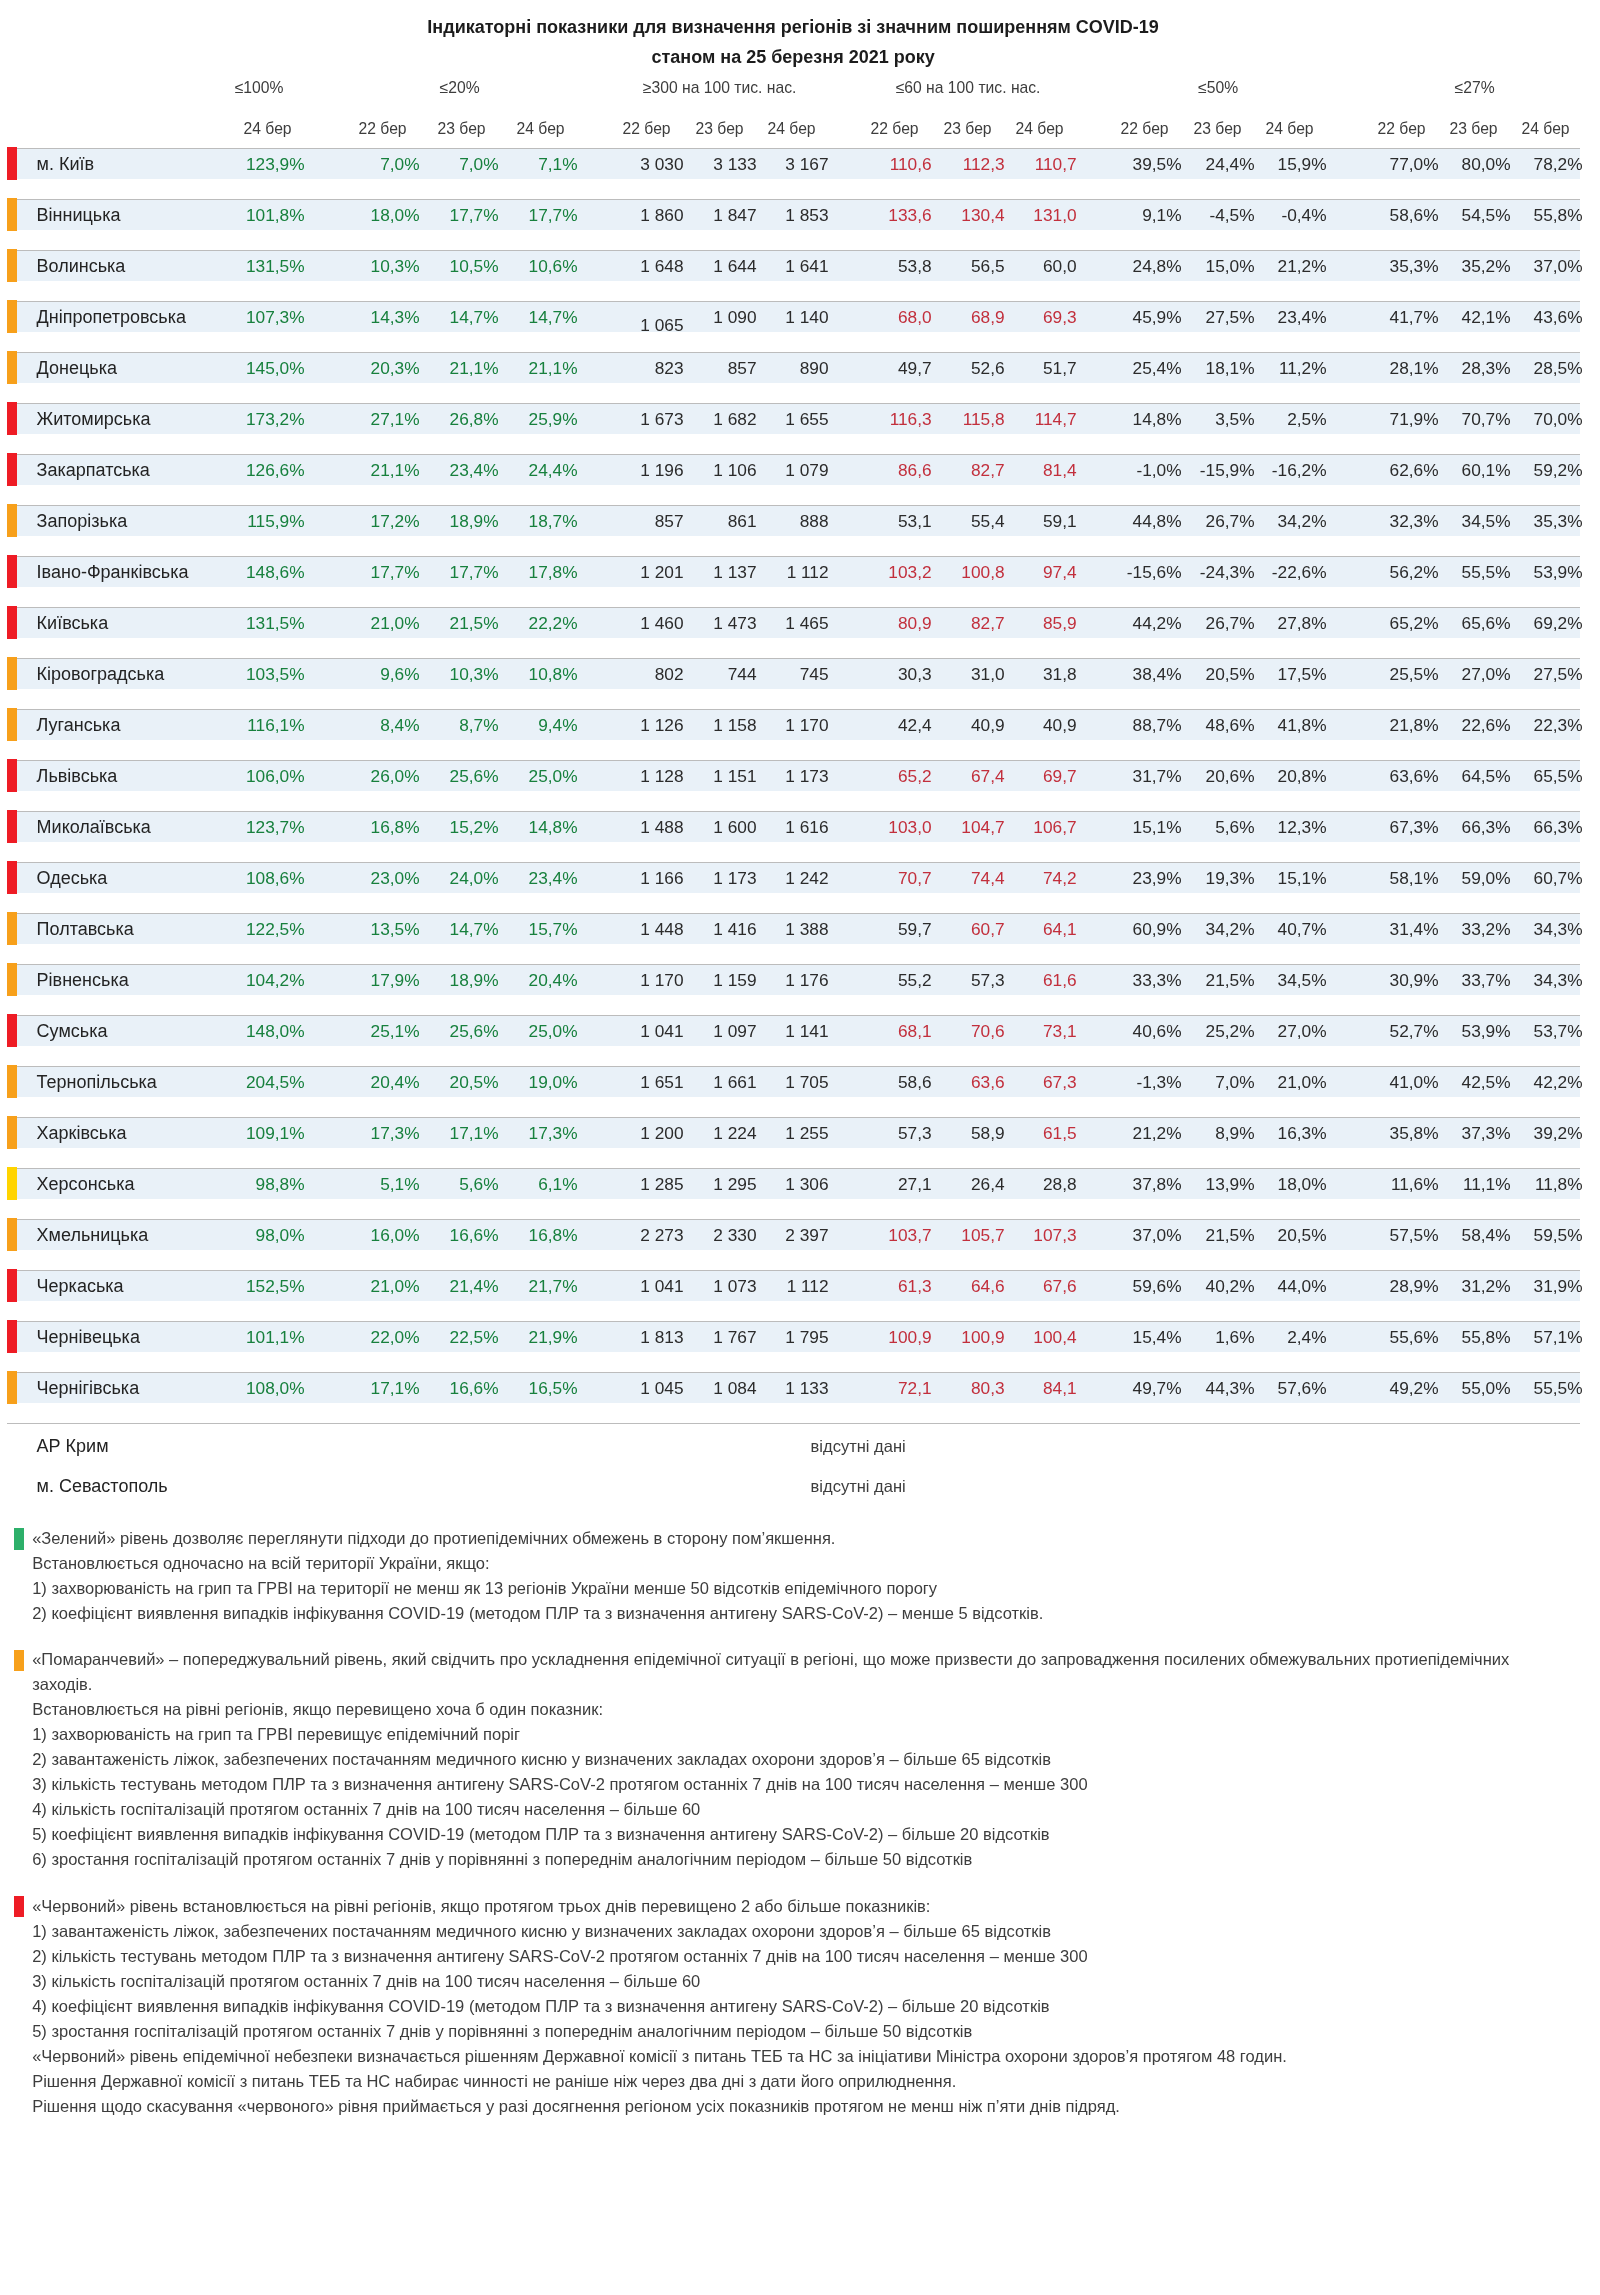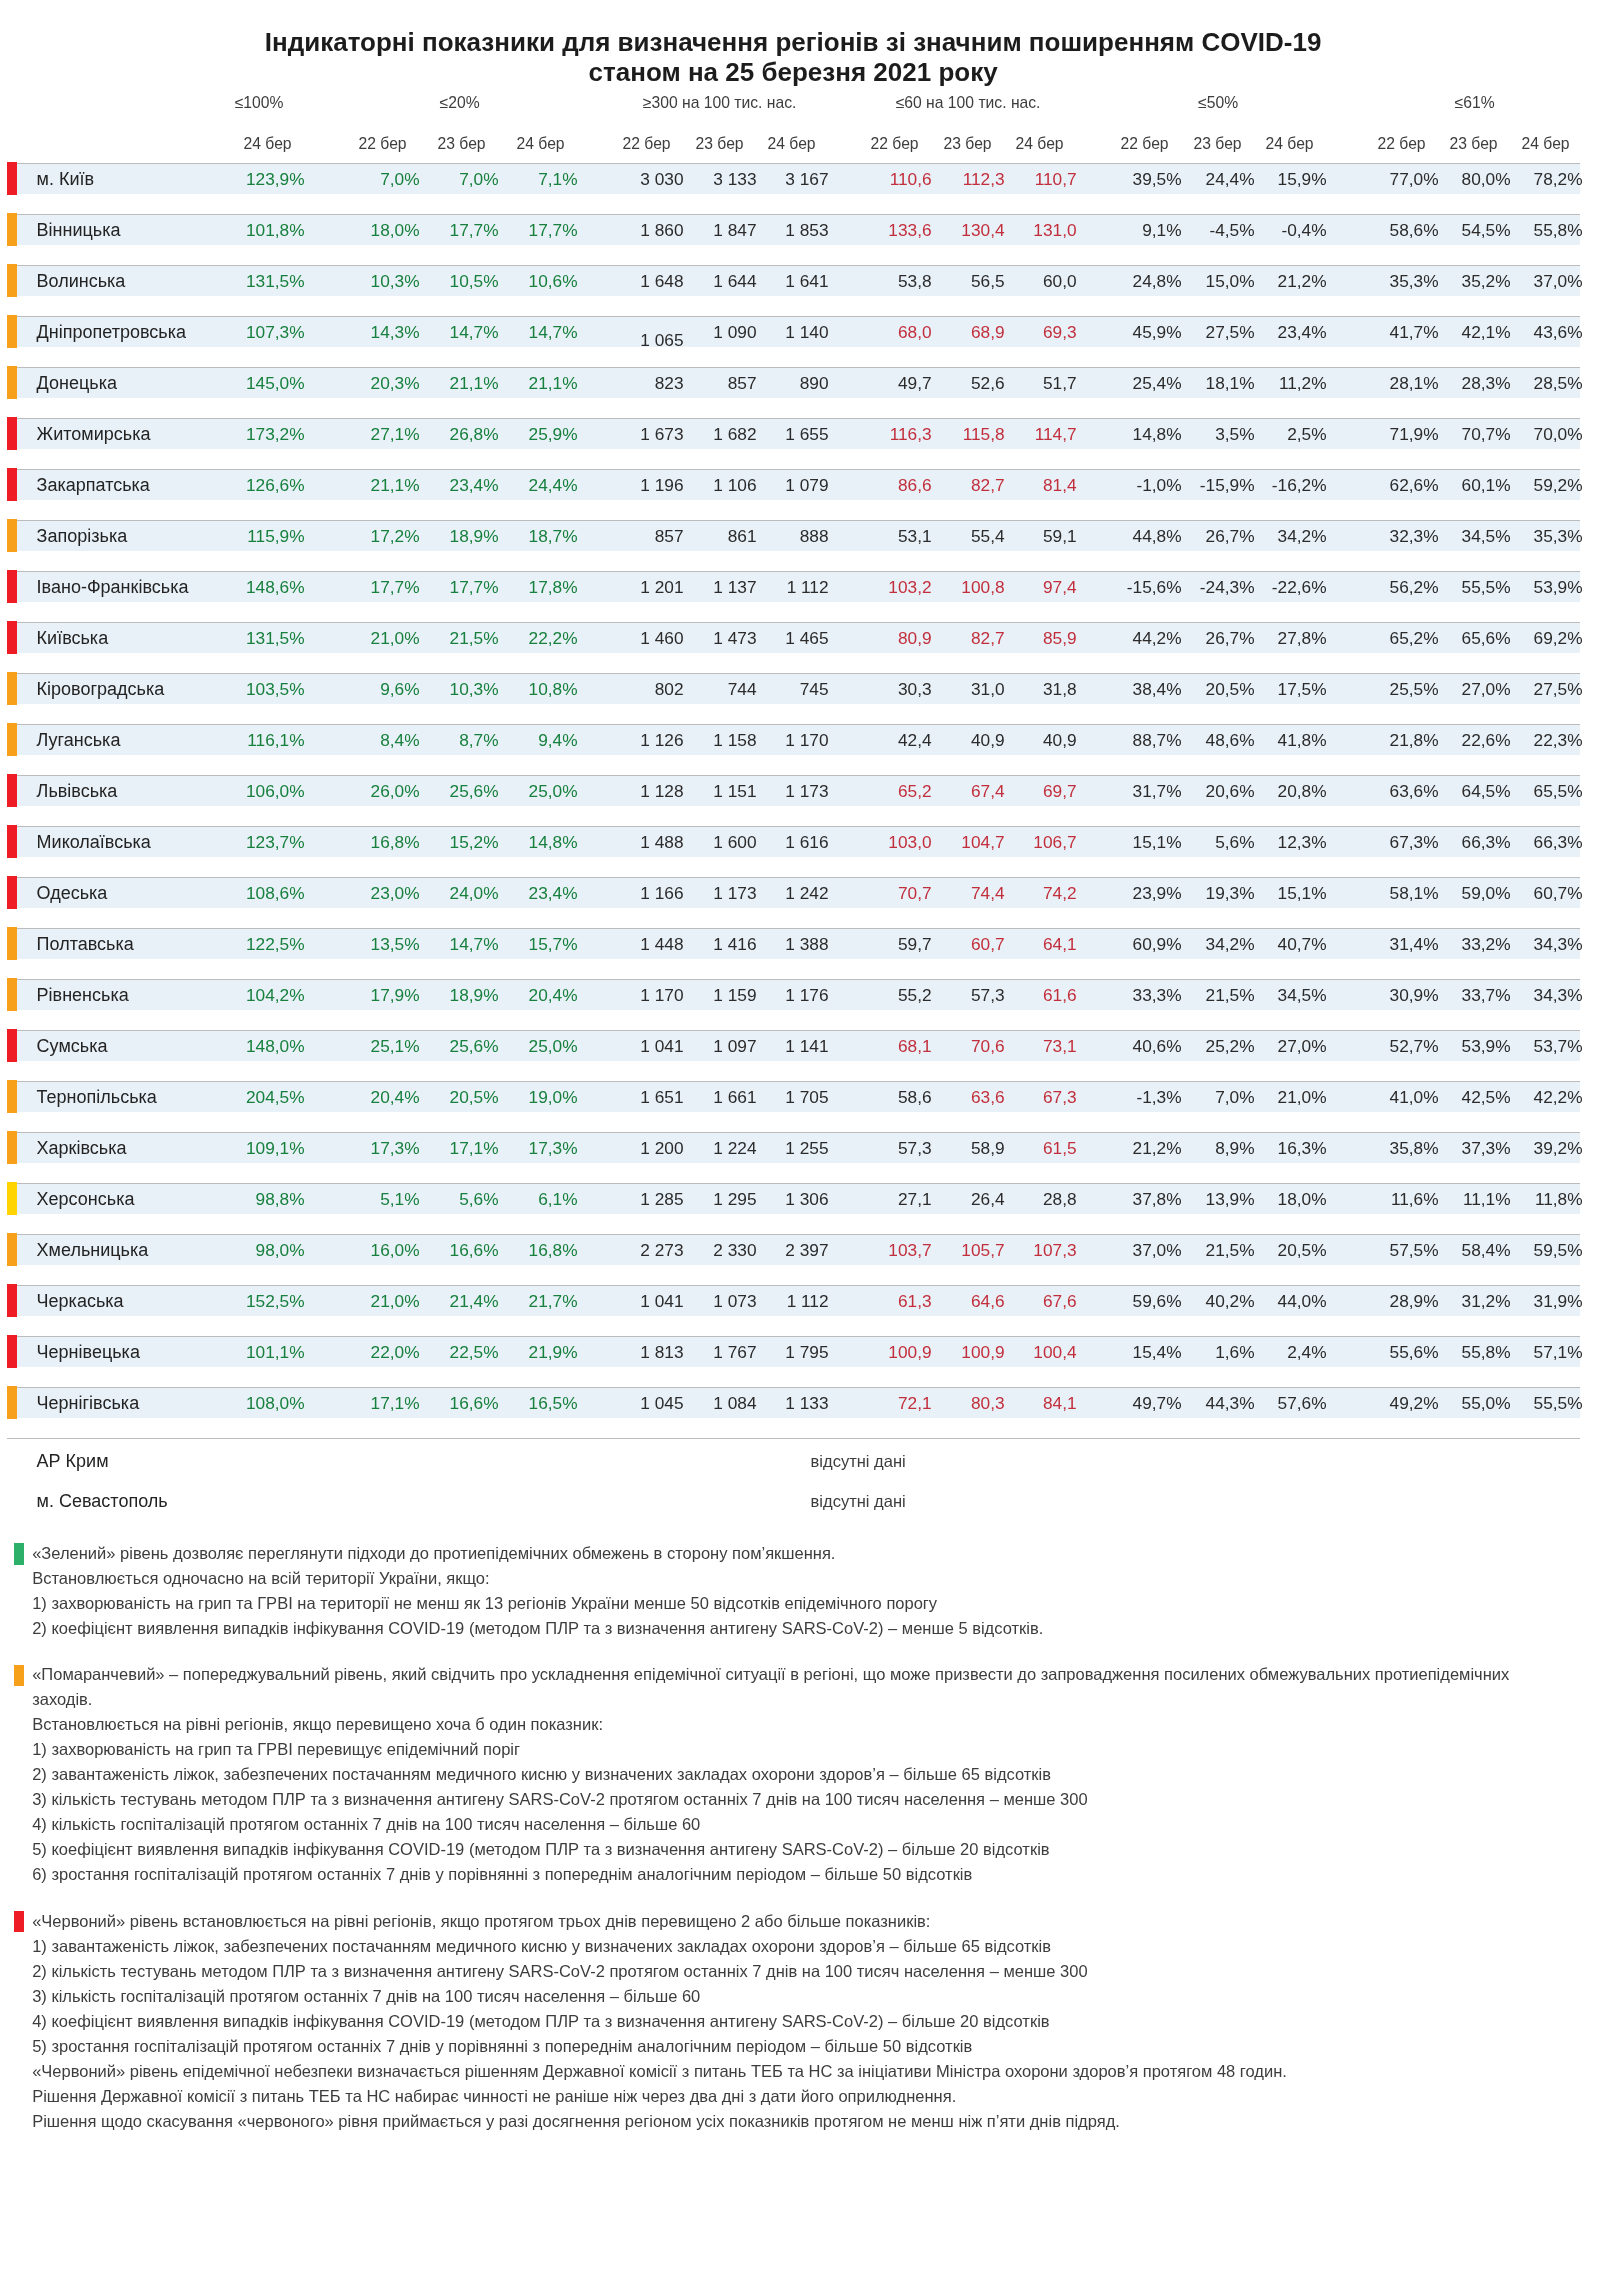--- a/index.html
+++ b/index.html
@@ -1,18 +1,18 @@
 <!DOCTYPE html>
 <html lang="uk" style="font-size:13px"><head>
 <meta charset="utf-8">
 <style>
   html,body{margin:0;padding:0;background:#ffffff;}
   body{width:1601px;height:2295px;overflow:hidden;font-family:"Liberation Sans",sans-serif;color:#232323;}
   .page{padding-left:6.6px;padding-right:21.4px;}
-  .title{padding-top:27px;text-align:center;font-weight:bold;font-size:26px;line-height:30px;color:#1c1c1c;}
+  .title{padding-top:12px;text-align:center;font-weight:bold;font-size:18px;line-height:30px;color:#1c1c1c;}
   .grid{display:grid;grid-template-columns:10px 20px 177px 91px 37px 78px 79px 79px 33px 73px 73px 72px 31px 72px 73px 72px 33px 72px 73px 72px 40px 72px 72px 72px;}
   
   .labels{margin-top:20px;font-size:18px;line-height:23px;color:#1c1c1c;}
   .labels .h{text-align:center;}
   .labels .h.region{text-align:left;}
   .sp-region{grid-column:1/4;}
   .sp-epid{grid-column:4/5;}
   .sp-coef{grid-column:6/9;}
   .sp-test{grid-column:10/13;}
   .sp-hosp{grid-column:14/17;}
@@ -51,21 +51,21 @@
     <div>станом на 25 березня 2021 року</div>
   </div>
 
 
   <div class="grid thr">
     <div class="sp-epid">≤100%</div>
     <div class="sp-coef">≤20%</div>
     <div class="sp-test">≥300 на 100 тис. нас.</div>
     <div class="sp-hosp">≤60 на 100 тис. нас.</div>
     <div class="sp-dyn">≤50%</div>
-    <div class="sp-beds">≤61%</div>
+    <div class="sp-beds">≤27%</div>
   </div>
 
   <div class="grid dates" id="datesRow">
       <div style="grid-column: 4;">24 бер</div>
       <div style="grid-column: 6;">22 бер</div>
       <div style="grid-column: 7;">23 бер</div>
       <div style="grid-column: 8;">24 бер</div>
       <div style="grid-column: 10;">22 бер</div>
       <div style="grid-column: 11;">23 бер</div>
       <div style="grid-column: 12;">24 бер</div>

